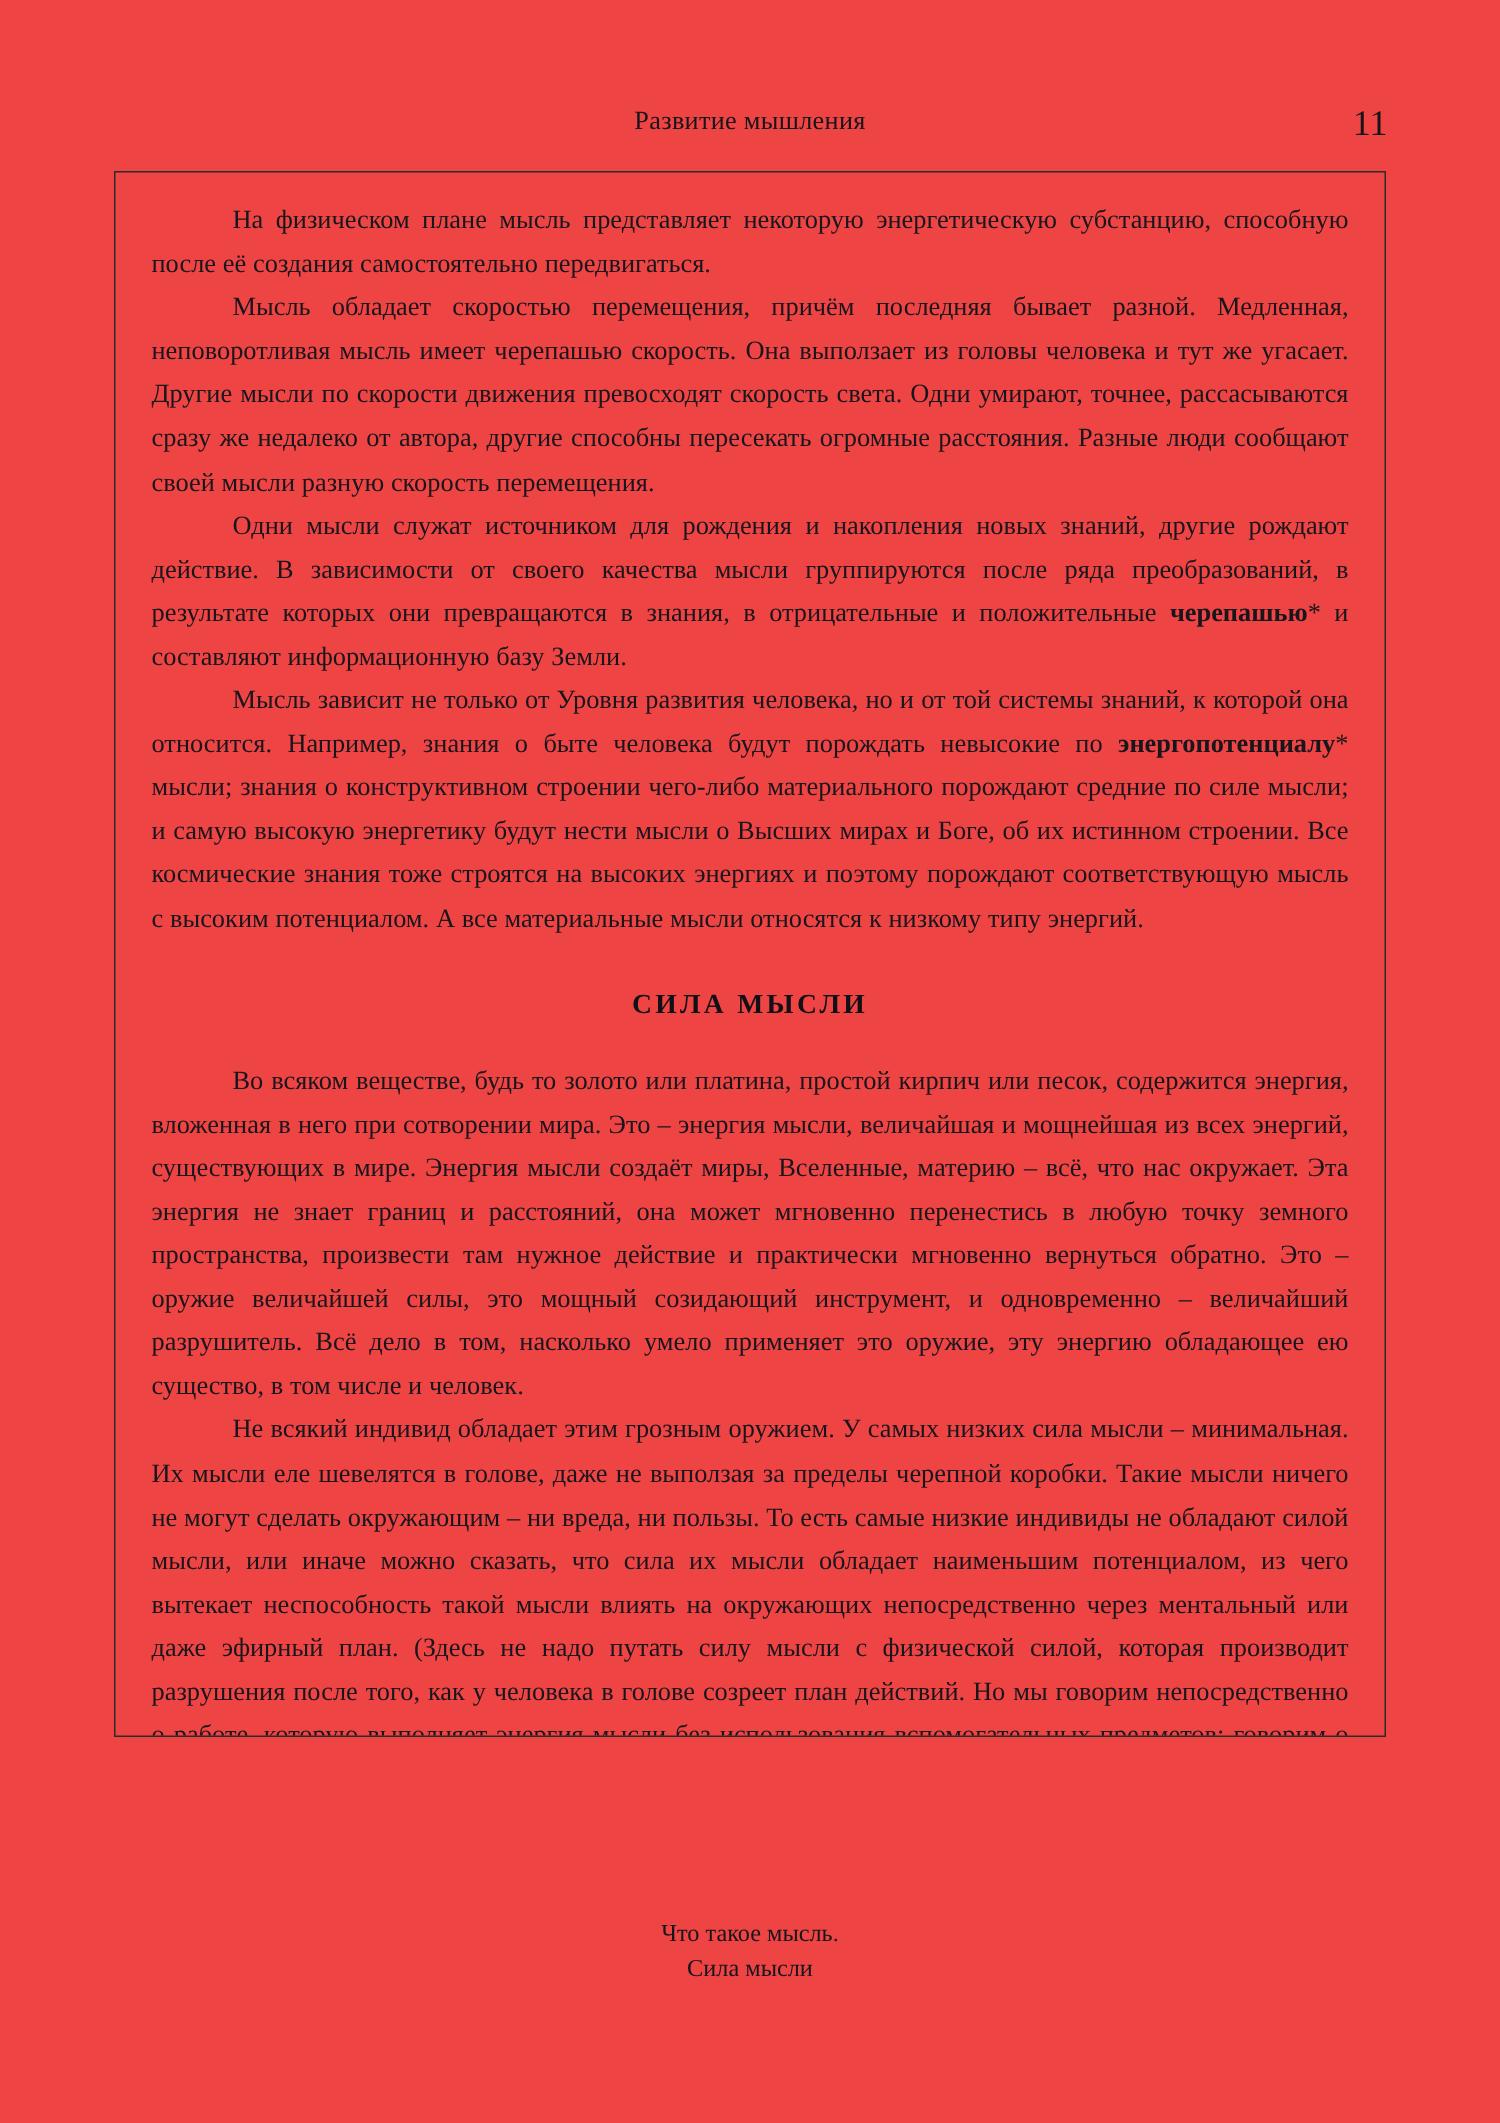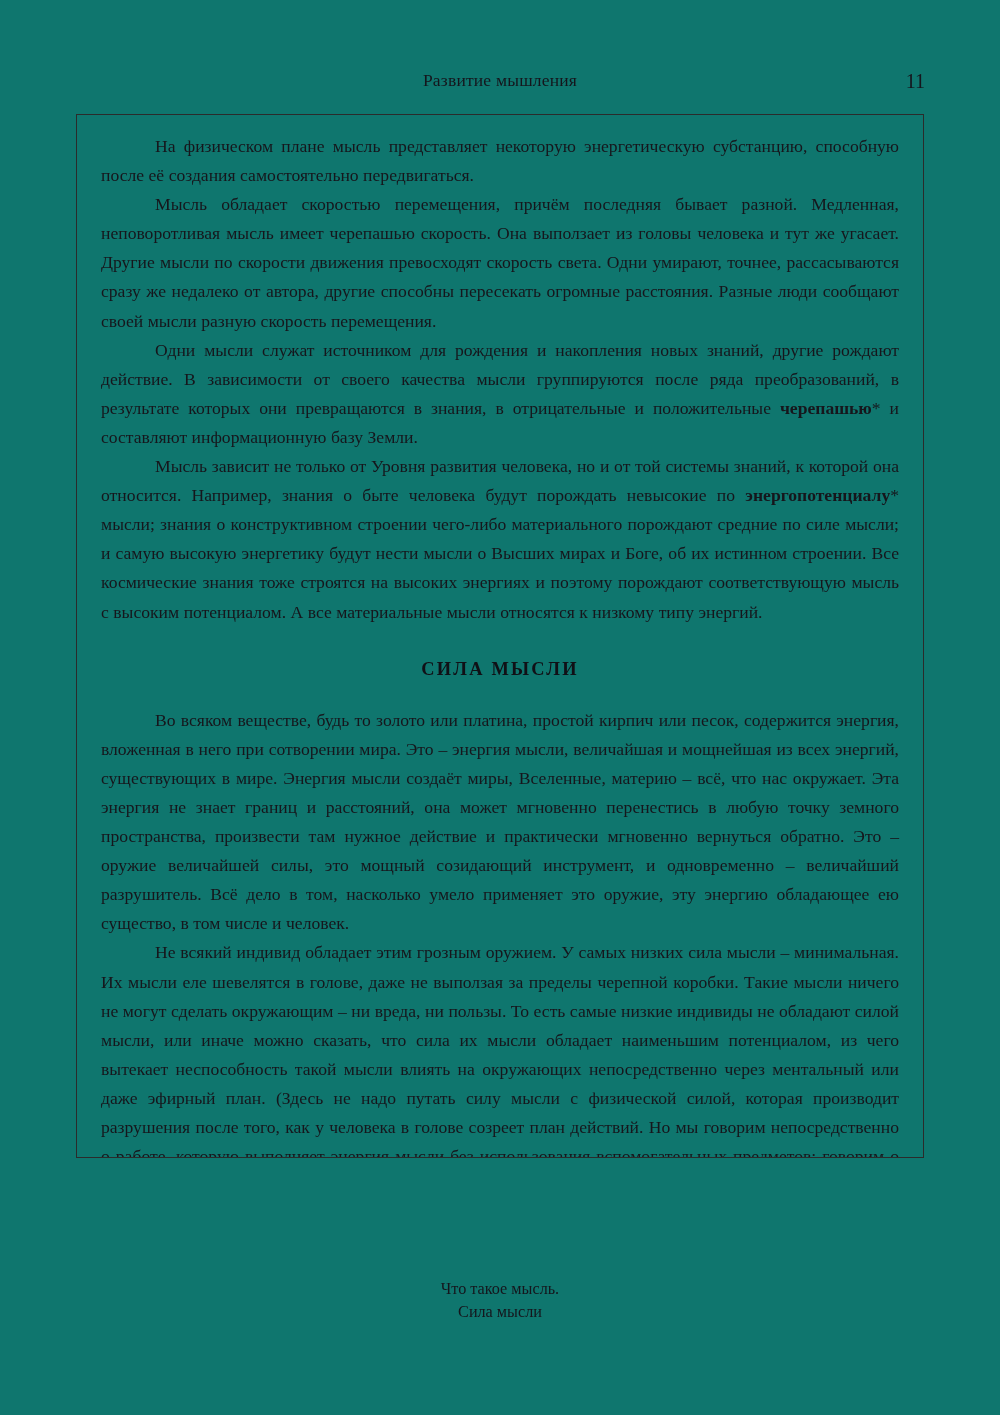--- a/index.html
+++ b/index.html
@@ -13,21 +13,21 @@
     height: 1415px;
     position: relative;
     font-family: "Liberation Serif", "DejaVu Serif", serif;
     color: #1a1a1a;
     overflow: hidden;
   }
 
   .page {
     position: absolute;
     inset: 0;
-    background: #0f766e;
+    background: #ef4444;
   }
 
   
   .running-header {
     position: absolute;
     top: 70px;
     left: 75px;
     right: 75px;
     height: 26px;
     display: flex;
@@ -37,21 +37,21 @@
   .running-header .header-title {
     font-size: 17.5px;
     letter-spacing: 0.2px;
     color: #15151c;
     white-space: nowrap;
   }
   .running-header .page-number {
     position: absolute;
     right: 0;
     top: 0;
-    font-size: 20px;
+    font-size: 24px;
     color: #15151c;
   }
 
   
   .text-frame {
     position: absolute;
     left: 76px;
     top: 114px;
     width: 848px;
     height: 1044px;

